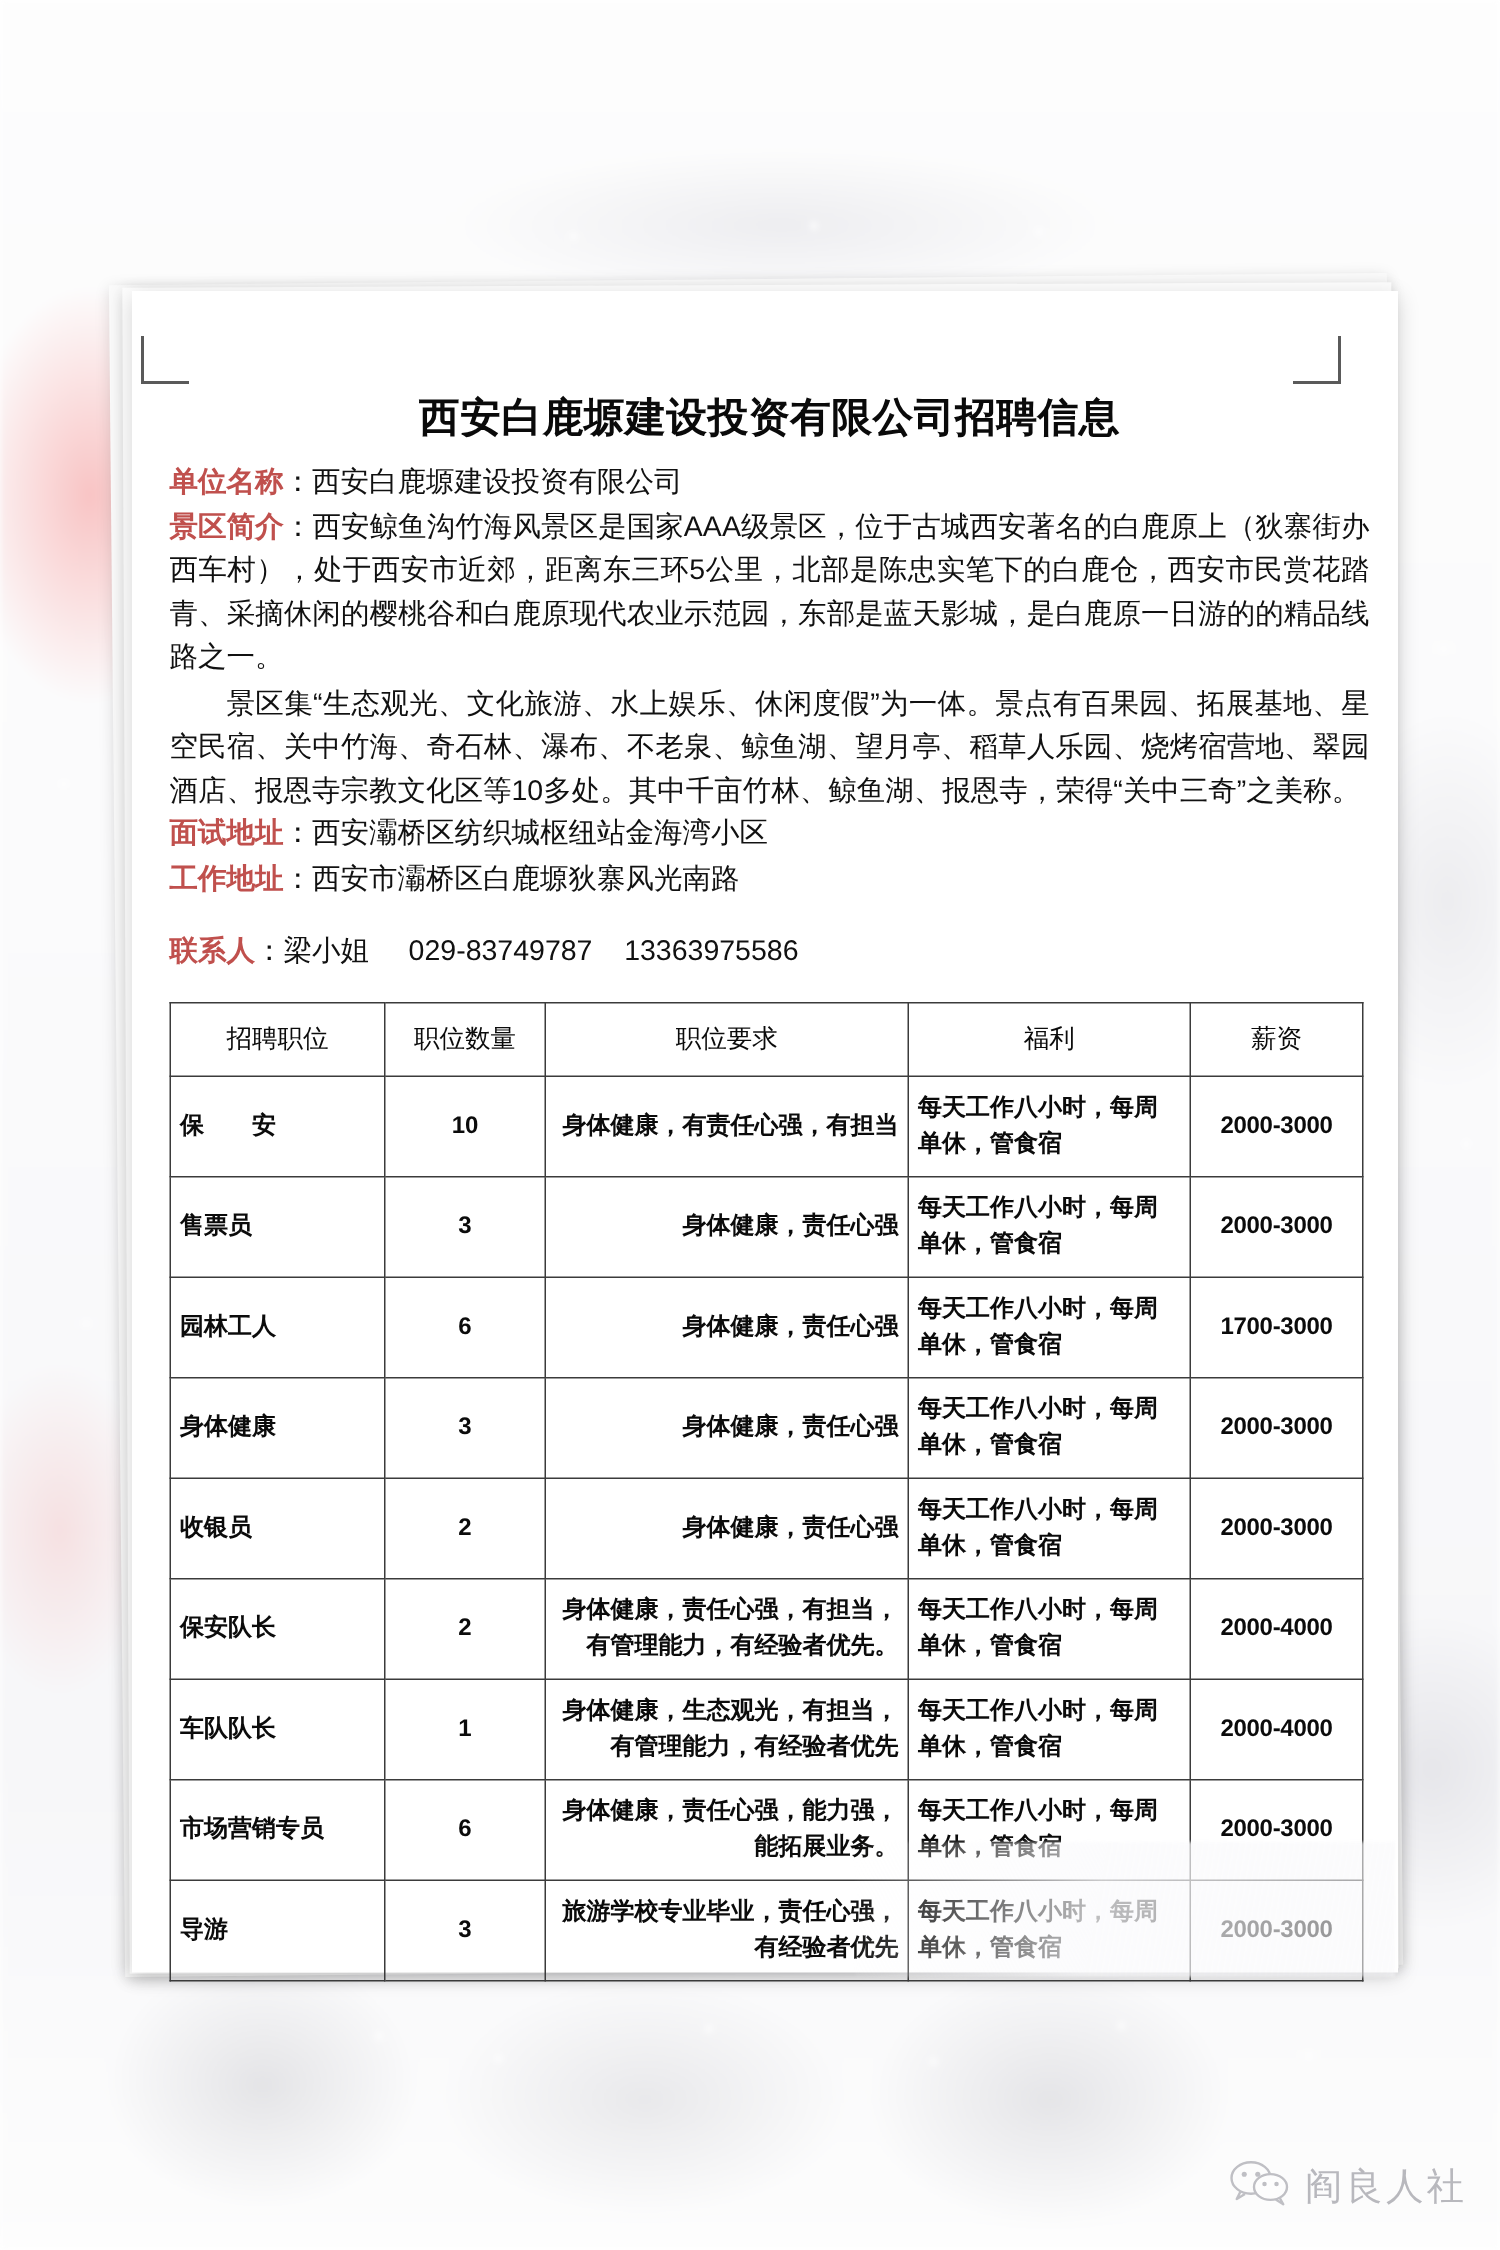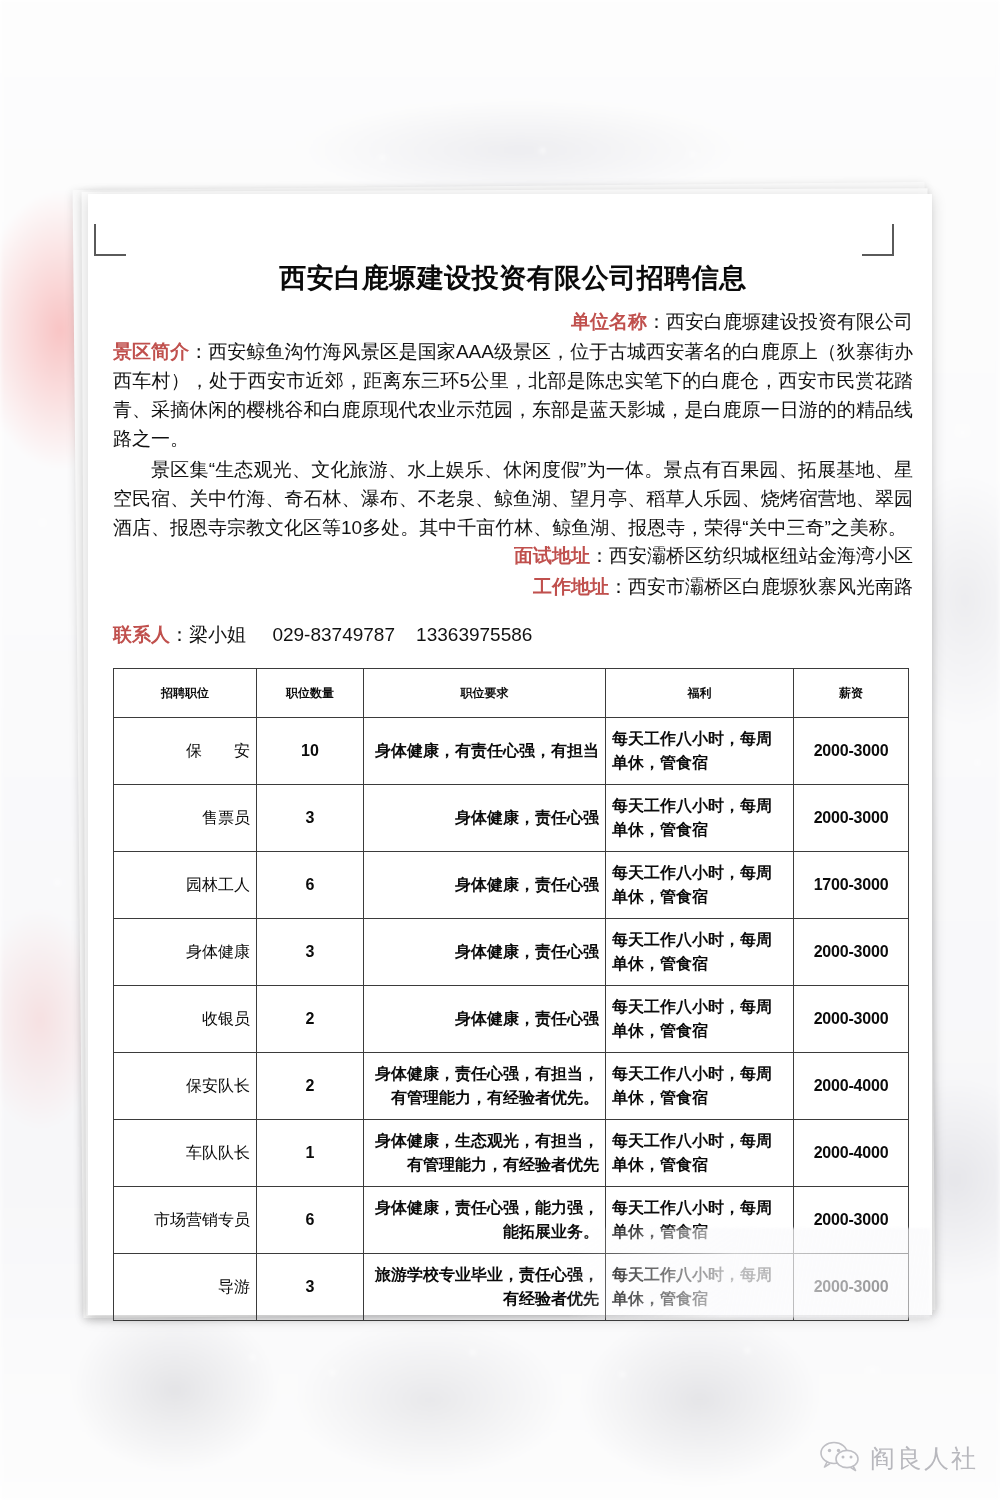--- a/index.html
+++ b/index.html
@@ -87,21 +87,20 @@
     letter-spacing: 0.5px;
     margin: 0 0 14px 0;
     line-height: 1.2;
   }
 
   .field-line {
     font-size: 19px;
     line-height: 28px;
     color: #111111;
     margin: 0;
-    text-align: right;
   }
   .field-label {
     color: #c0504d;
     font-weight: 600;
   }
   .field-colon { color: #111111; }
 
   .para {
     font-size: 19px;
     line-height: 29px;
@@ -133,32 +132,32 @@
   }
   #jobs-table th, #jobs-table td {
     border: 1px solid #3b3b3b;
     font-size: 16px;
     color: #0b0b0b;
     padding: 5px 6px;
     vertical-align: middle;
     line-height: 24px;
   }
   #jobs-table th {
-    font-weight: bold;
+    font-weight: normal;
     text-align: center;
     height: 38px;
-    font-size: 12px;
+    font-size: 17px;
   }
   .col-pos   { width: 143px; }
   .col-count { width: 107px; }
   .col-req   { width: 242px; }
   .col-ben   { width: 188px; }
   .col-sal   { width: 115px; }
 
-  td.c-pos   { text-align: right; font-weight: normal; }
+  td.c-pos   { text-align: left; font-weight: bold; }
   td.c-count { text-align: center; font-weight: bold; font-size: 17px; }
   td.c-req   { text-align: right; font-weight: bold; }
   td.c-ben   { text-align: left; font-weight: bold; padding-left: 8px; }
   td.c-sal   { text-align: center; font-weight: bold; font-size: 17px; letter-spacing: -0.2px; }
 
   tr.tall td { height: 56px; }
 
   
   #table-fade {
     position: absolute;

